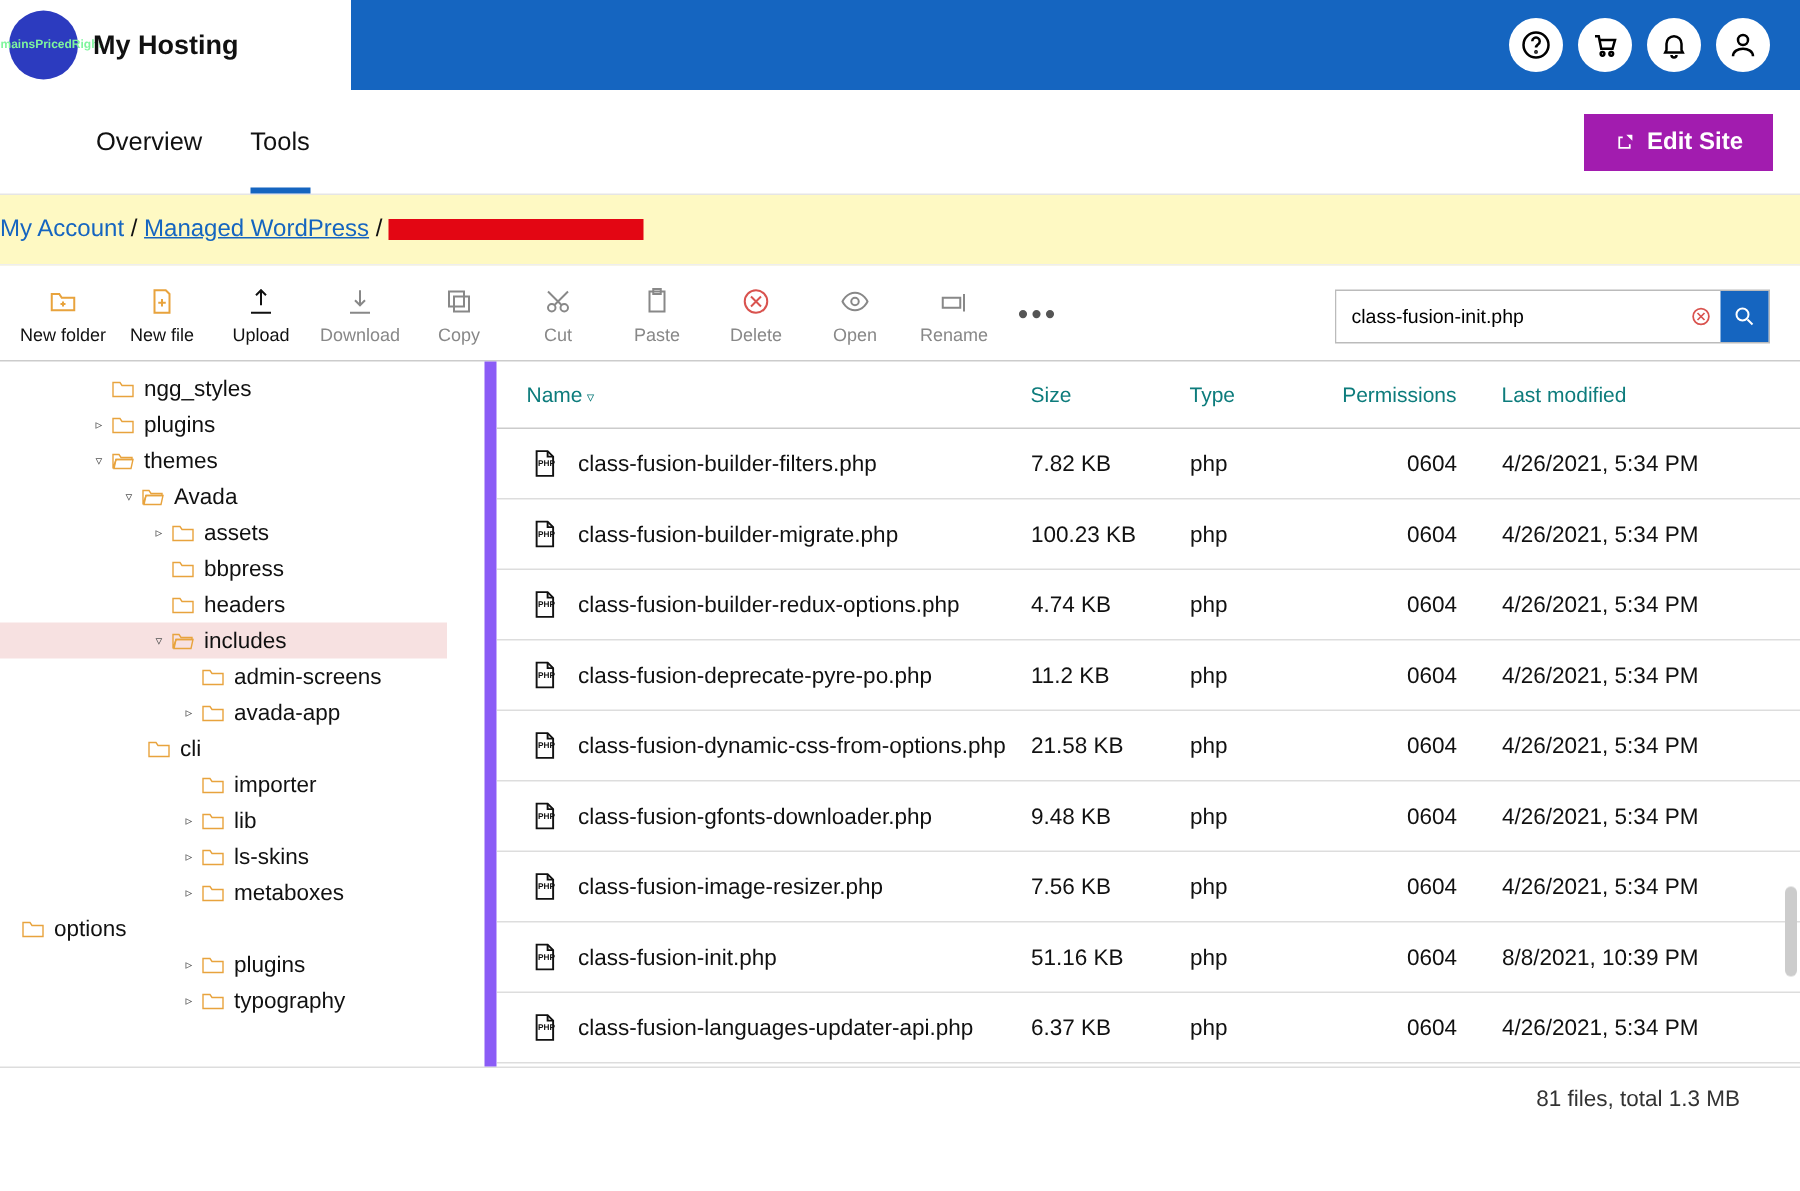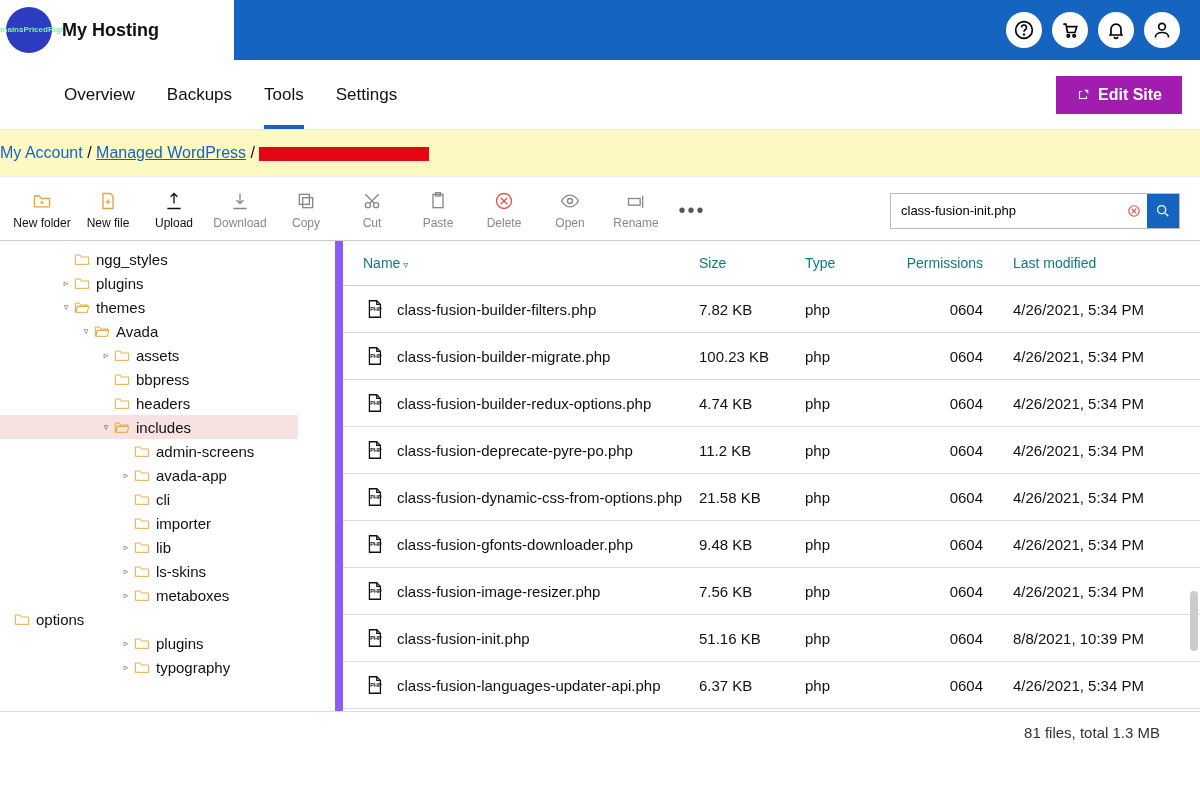--- a/index.html
+++ b/index.html
@@ -33,21 +33,21 @@
   .tb-item.enabled .ic svg { stroke:#111; }
   .tb-item.orange .ic svg { stroke:#e8a33d; }
   .tb-item.red .ic svg { stroke:#d9534f; }
   .tb-more { display:flex; align-items:center; justify-content:center; width:40px; cursor:pointer; font-size:20px; color:#555; letter-spacing:2px;}
   .searchbox { display:flex; align-items:center; border:1px solid #bbb; height:36px; }
   .searchbox input { border:none; outline:none; padding:0 10px; width:230px; height:100%; font-size:13px; }
   .searchbox .clear { width:26px; color:#d9534f; cursor:pointer; display:flex; align-items:center; justify-content:center; font-size:14px;}
   .searchbox .go { width:32px; height:100%; background:#1565c0; color:#fff; display:flex; align-items:center; justify-content:center; cursor:pointer; }
   .searchbox .go svg { width:16px; height:16px; stroke:#fff; fill:none; stroke-width:2; }
 
-  .main { display:flex; height:470px;gap:12px; }
+  .main { display:flex; height:470px; }
   .tree { width:298px; overflow:auto; padding-top:6px; padding-bottom:6px; font-size:15px; }
   .tree-row { display:flex; align-items:center; height:24px; padding-left:0; cursor:pointer; white-space:nowrap; }
   .tree-row .arrow { width:12px; display:inline-flex; justify-content:center; font-size:9px; color:#555; margin-right:2px;}
   .tree-row .fld { width:16px; height:14px; margin-right:6px; display:inline-flex; align-items:center; justify-content:center;}
   .tree-row .fld svg { width:16px; height:14px; }
   .tree-row.selected { background:#f7e1e1; }
   .folder-closed { fill:none; stroke:#e8a33d; stroke-width:1.4; }
   .folder-open { fill:none; stroke:#e8a33d; stroke-width:1.4; }
 
   .table-wrap { flex:1; display:flex; flex-direction:column; border-left:8px solid #8b5cf6; overflow:hidden; position:relative;margin-left:25px;}
@@ -108,23 +108,21 @@
           <circle cx="12" cy="8" r="4"></circle>
           <path d="M4 21c0-4 4-6 8-6s8 2 8 6"></path>
         </svg>
     </div>
   </div>
 </div>
 
 <div class="nav-row">
   <div class="nav-tabs" id="nav-tabs">
       <div class="nav-tab">Overview</div>
-      <div class="nav-tab">Backups</div>
       <div class="nav-tab active">Tools</div>
-      <div class="nav-tab">Settings</div>
     </div>
   <div class="edit-btn">
     <svg viewBox="0 0 24 24">
         <path d="M14 3h7v7M21 3l-9 9M5 5h5v2H7v10h10v-3h2v5H5z"></path>
       </svg>
     <span>Edit Site</span>
   </div>
 </div>
 
 <div class="breadcrumb-row">
@@ -333,21 +331,21 @@
       </div>
       <div class="tree-row" style="padding-left: 120px;">
         <span class="arrow">▹</span>
         <span class="fld">
           <svg viewBox="0 0 24 20">
             <path class="folder-closed" d="M2 4h7l2 3h11v11H2z"></path>
           </svg>
         </span>
         <span>avada-app</span>
       </div>
-      <div class="tree-row" style="padding-left: 120px;">
+      <div class="tree-row" style="padding-left: 84px;">
         <span class="arrow"></span>
         <span class="fld">
           <svg viewBox="0 0 24 20">
             <path class="folder-closed" d="M2 4h7l2 3h11v11H2z"></path>
           </svg>
         </span>
         <span>cli</span>
       </div>
       <div class="tree-row" style="padding-left: 120px;">
         <span class="arrow"></span>

